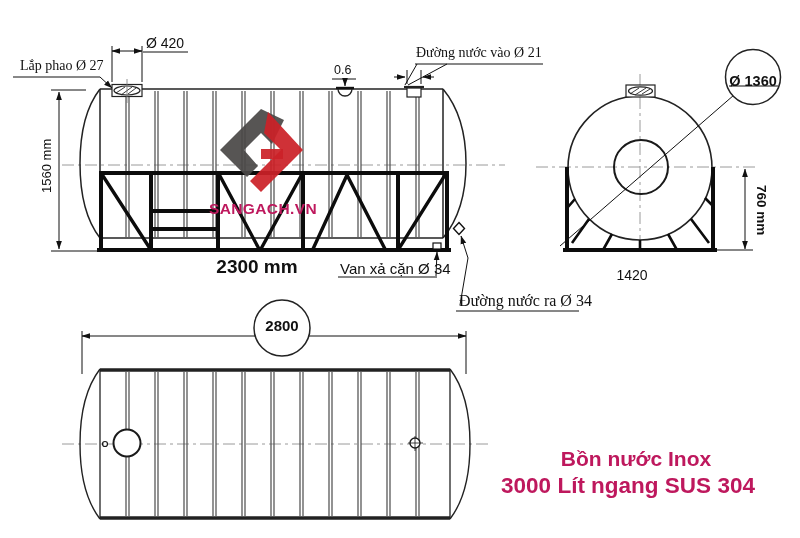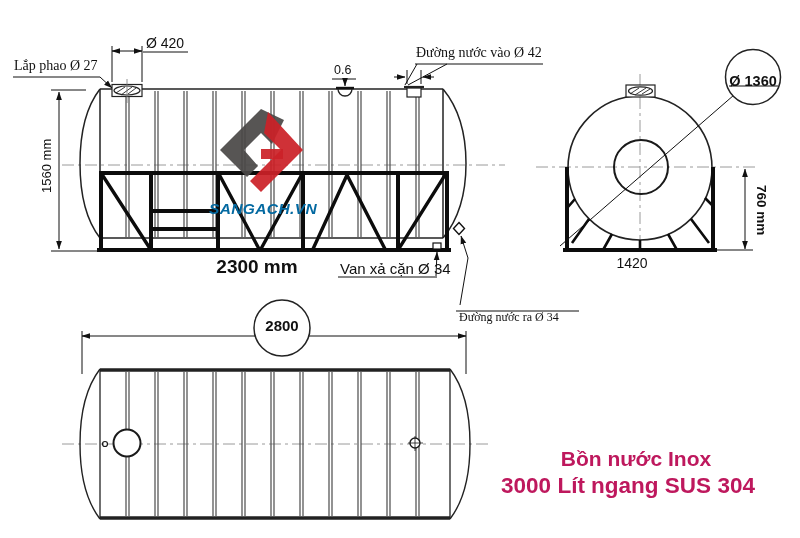--- a/index.html
+++ b/index.html
@@ -7,21 +7,21 @@
     position:relative;width:800px;height:538px;background:#ffffff;overflow:hidden;
     font-family:"Liberation Sans",sans-serif;color:#111;
   }
   svg.linework{position:absolute;left:0;top:0;}
   .lbl{position:absolute;white-space:nowrap;color:#111;line-height:1.05;}
   .sans{font-family:"Liberation Sans",sans-serif;}
   .serif{font-family:"Liberation Serif","DejaVu Serif",serif;}
   .ctr{transform:translateX(-50%);}
   .rot-ccw{transform:rotate(-90deg);transform-origin:center;}
   .rot-cw{transform:rotate(90deg);transform-origin:center;}
-  .brand{font-style:italic;font-weight:bold;color:#0369a1;letter-spacing:.4px;}
+  .brand{font-weight:bold;color:#be185d;letter-spacing:.4px;}
   .title{font-weight:bold;color:#be185d;}
 </style>
 </head>
 <body>
 
 <div class="canvas">
 
   <svg class="linework" width="800" height="538" viewBox="0 0 800 538">
     <defs>
       <marker id="ah" viewBox="0 0 10 10" refX="9.5" refY="5" markerWidth="8.5" markerHeight="8.5" orient="auto-start-reverse">
@@ -153,41 +153,41 @@
       <circle cx="282" cy="328" r="28" fill="#fff" stroke="#222" stroke-width="1.5"></circle>
     </g>
 
     <g fill-opacity="0.93">
       <path d="M284,120 L261,109 L220,150 L247,177 L258,166 L244,150 L261,133 L272,144 Z" fill="#4a4847"></path>
       <path d="M268,112 L303,150 L261,192 L250,181 L281,150 L264,133 Z" fill="#cb2128"></path>
       <path d="M261,149 L283,149 L283,159 L261,159 Z" fill="#cb2128"></path>
     </g>
   </svg>
 
-  <div class="lbl serif" style="left:14px;top:59px;font-size:14px;">Lắp phao Ø 27</div>
+  <div class="lbl serif" style="left:20px;top:59px;font-size:14px;">Lắp phao Ø 27</div>
 
   <div class="lbl sans" style="left:146px;top:36px;font-size:14px;">Ø 420</div>
 
   <div class="lbl sans" style="left:334px;top:64px;font-size:12.5px;">0.6</div>
 
-  <div class="lbl serif" style="left:416px;top:46px;font-size:14px;">Đường nước vào Ø 42</div>
+  <div class="lbl serif" style="left:416px;top:46px;font-size:14px;">Đường nước vào Ø 21</div>
 
   <div class="lbl sans rot-ccw" style="left:1px;top:159px;width:92px;text-align:center;font-size:13px;">1560 mm</div>
 
   <div class="lbl sans ctr" style="left:257px;top:257px;font-size:19px;font-weight:700;">2300 mm</div>
 
   <div class="lbl sans" style="left:340px;top:261px;font-size:15px;">Van xả cặn Ø 34</div>
 
-  <div class="lbl serif" style="left:459px;top:311px;font-size:12px;">Đường nước ra Ø 34</div>
+  <div class="lbl serif" style="left:459px;top:293px;font-size:16px;">Đường nước ra Ø 34</div>
 
   <div class="lbl sans ctr" style="left:753px;top:74px;font-size:14.5px;font-weight:700;">Ø 1360</div>
 
   <div class="lbl sans rot-cw" style="left:729px;top:203px;width:64px;text-align:center;font-size:13.5px;font-weight:700;">760 mm</div>
 
-  <div class="lbl sans ctr" style="left:632px;top:256px;font-size:14px;">1420</div>
+  <div class="lbl sans ctr" style="left:632px;top:268px;font-size:14px;">1420</div>
 
   <div class="lbl sans ctr" style="left:282px;top:318px;font-size:15px;font-weight:700;text-align:center;">2800</div>
 
   <div class="lbl brand ctr" style="left:263px;top:201px;font-size:15.5px;">SANGACH.VN</div>
 
   <div class="lbl title ctr" style="left:636px;top:448px;font-size:21px;">Bồn nước Inox</div>
 
   <div class="lbl title ctr" style="left:628px;top:474px;font-size:22.5px;">3000 Lít ngang SUS 304</div>
 
 </div>

